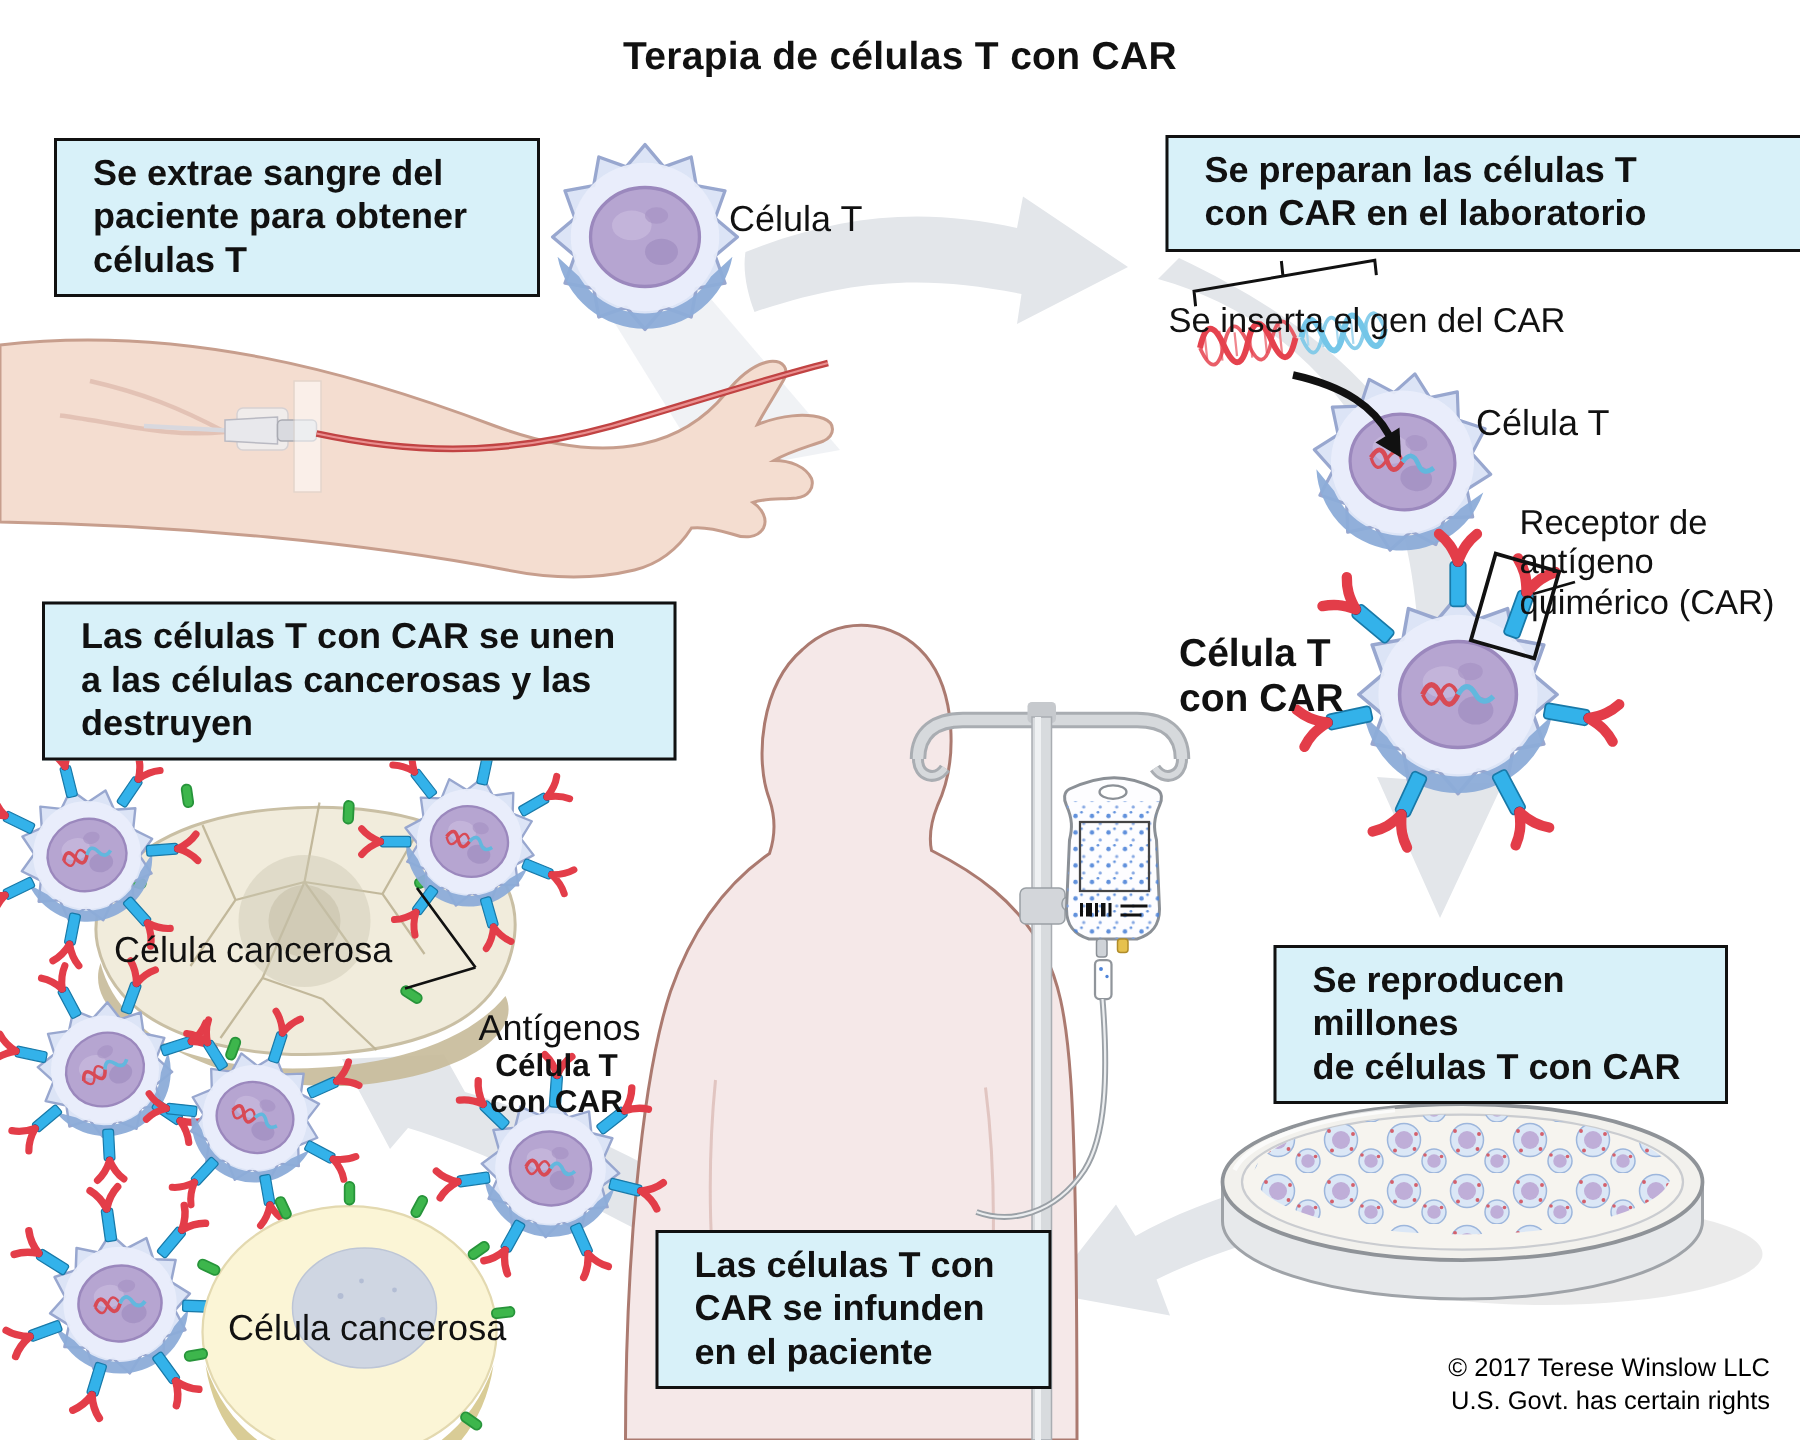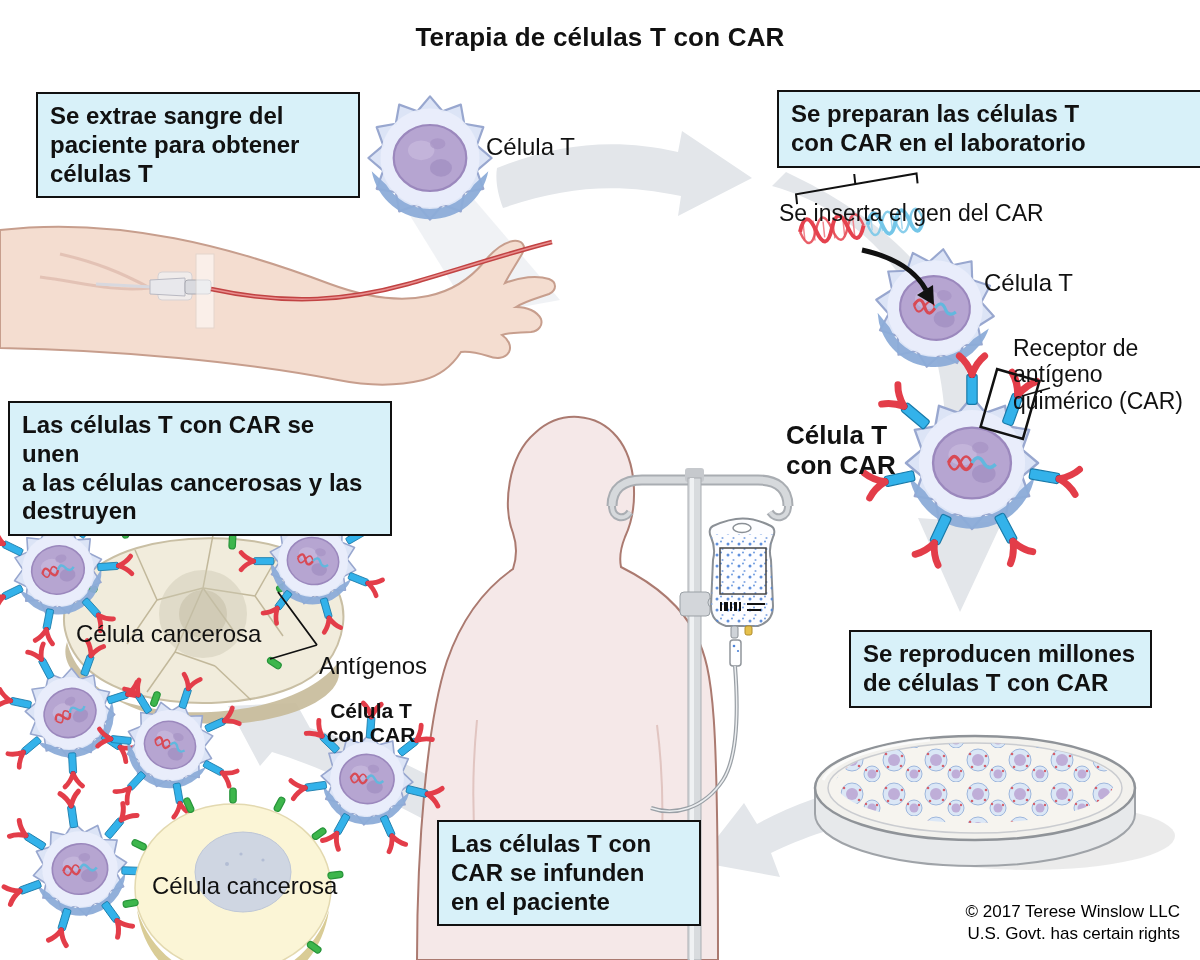--- a/index.html
+++ b/index.html
@@ -2,36 +2,36 @@
 <html lang="es"><head>
 <meta charset="utf-8">
 <style>
   html,body{margin:0;padding:0;background:#ffffff;}
   .stage{position:relative;width:1200px;height:960px;background:#fff;overflow:hidden;
          font-family:"Liberation Sans",sans-serif;color:#111;}
   svg.art{position:absolute;left:0;top:0;width:1200px;height:960px;}
   .title{position:absolute;top:22px;left:0;width:100%;text-align:center;
          font-size:26px;font-weight:bold;letter-spacing:.2px;}
   .box{position:absolute;background:#d8f1f9;border:2.5px solid #111;
-       padding:8px 12px;font-weight:bold;font-size:24px;line-height:1.2;
+       padding:8px 24px;font-weight:bold;font-size:24px;line-height:1.2;
        white-space:pre-line;box-sizing:border-box;}
   .lbl{position:absolute;font-size:23px;line-height:1.15;white-space:pre-line;margin-top:24px;}
   .b{font-weight:bold;}
   #box1{left:36px;top:92px;width:324px;}
   #box2{left:777px;top:90px;width:456px;}
-  #box3{left:8px;top:401px;width:384px;}
+  #box3{left:28px;top:401px;width:423px;}
   #box4{left:849px;top:630px;width:303px;}
   #box5{left:437px;top:820px;width:264px;}
   #l-tcell-top{left:486px;top:109px;font-size:24px;}
   #l-insert{left:779px;top:176px;}
   #l-tcell-right{left:984px;top:245px;font-size:24px;}
   #l-receptor{left:1013px;top:311px;width:195px;}
   #l-cart-right{left:786px;top:397px;font-size:26px;line-height:1.15;}
   #l-cancer1{left:76px;top:596px;font-size:24px;}
-  #l-antigenos{left:319px;top:628px;font-size:24px;}
+  #l-antigenos{left:319px;top:648px;font-size:24px;}
   #l-cart-mid{left:306px;top:675px;font-size:21px;width:130px;text-align:center;}
   #l-cancer2{left:152px;top:848px;font-size:24px;}
   .credit{position:absolute;right:20px;top:901px;text-align:right;
           font-size:17px;line-height:1.32;color:#000000;white-space:pre-line;}
 </style>
 </head>
 <body>
 
 <div class="stage">
 

